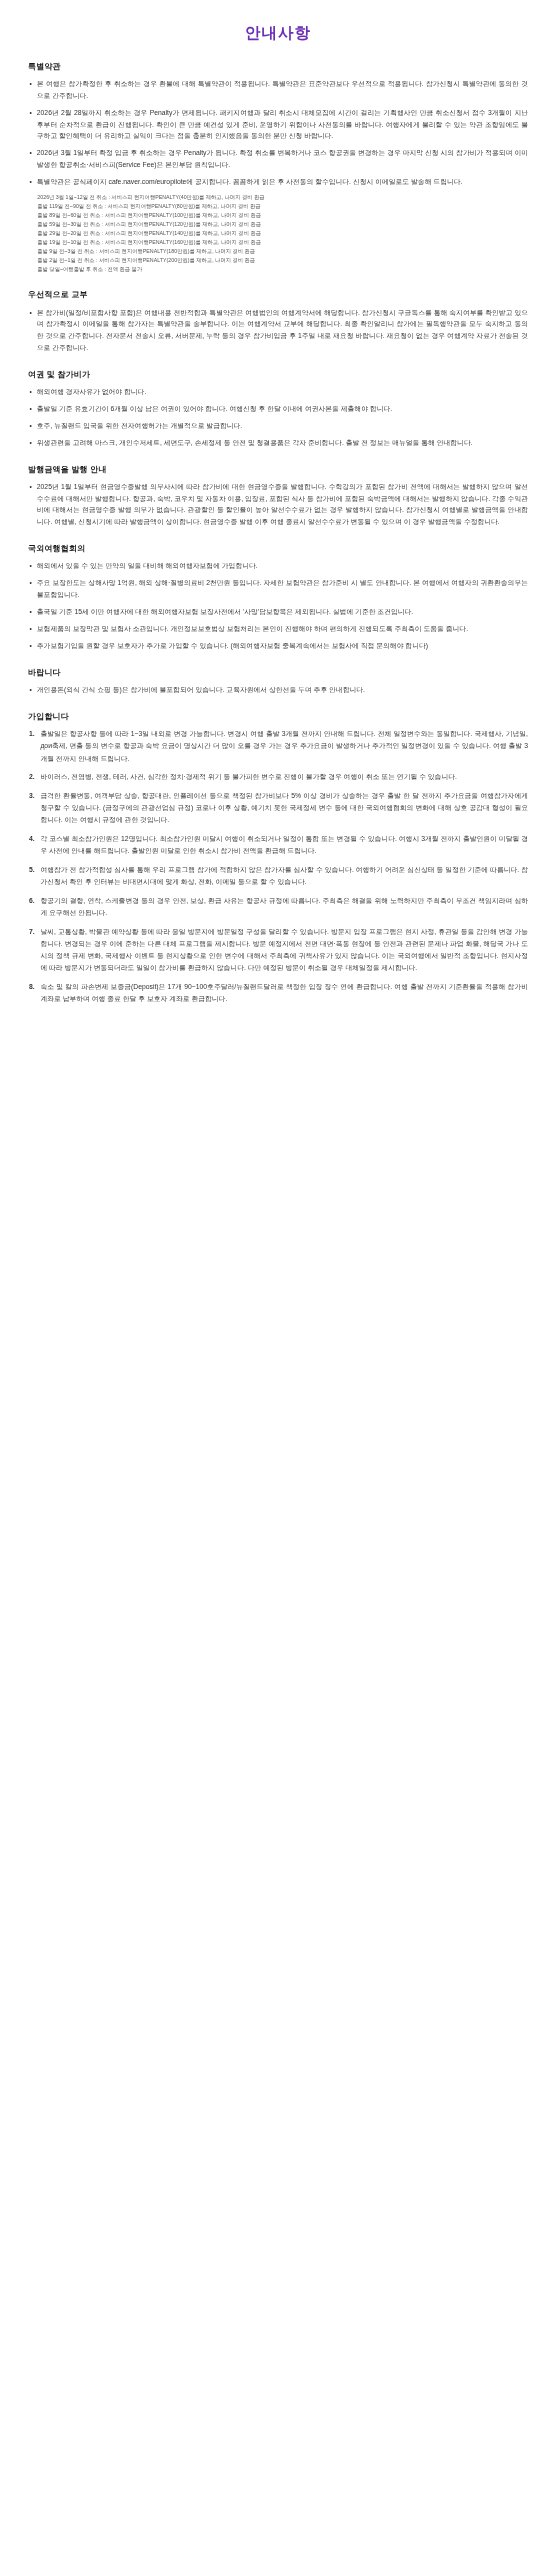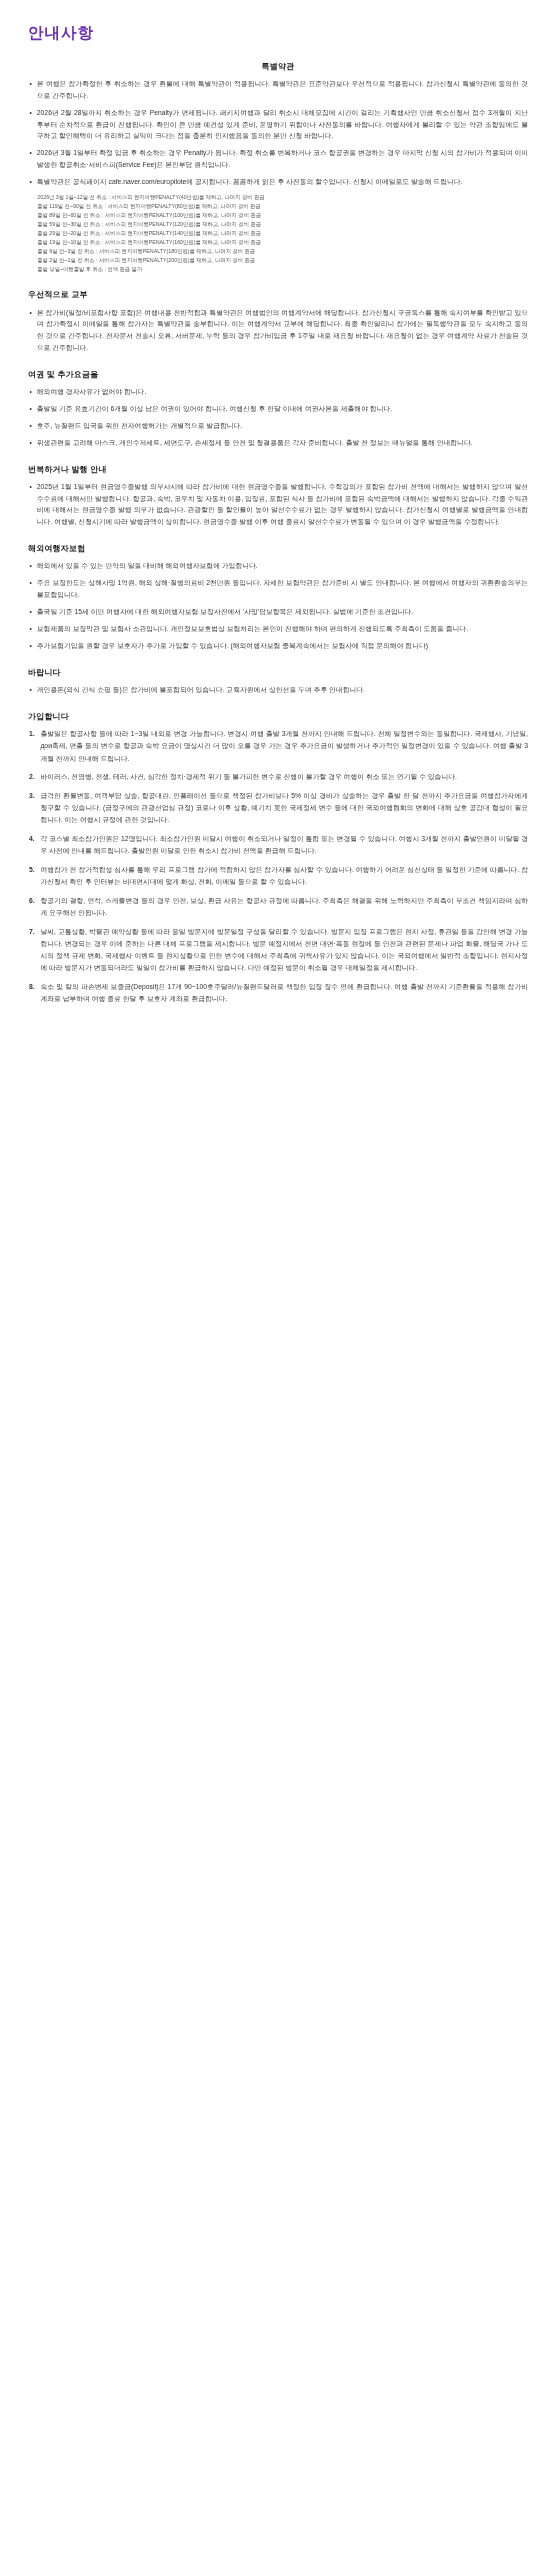--- a/index.html
+++ b/index.html
@@ -9,35 +9,35 @@
     background: #ffffff;
     font-family: "Liberation Sans", sans-serif;
   }
   body {
     width: 556px;
     min-height: 3052px;
     padding: 17.5px 28px 31px 28px;
     color: #2d2d2d;
   }
   .page-title {
-    text-align: left;
+    text-align: center;
     font-size: 15.5px;
     font-weight: bold;
     color: #6b2fb5;
     letter-spacing: 1px;
     margin: 5.2px 0 17.5px 0;
   }
   h2.section-heading {
     font-size: 8px;
     font-weight: bold;
     color: #1a1a1a;
     margin: 15.5px 0 6.2px 0;
     letter-spacing: 0.2px;
   }
-  h2.section-heading:first-of-type { margin-top: 3px; text-align: center; }
+  h2.section-heading:first-of-type { margin-top: 3px; }
   ul.bullets {
     list-style: none;
     margin: 0 0 3.1px 0;
     padding: 0;
   }
   ul.bullets > li {
     position: relative;
     padding-left: 8.8px;
     font-size: 6.8px;
     line-height: 1.72;
@@ -107,34 +107,34 @@
   <div>출발 9일 전~3일 전 취소 : 서비스피 현지여행PENALTY(180만원)를 제하고, 나머지 경비 환급</div>
   <div>출발 2일 전~1일 전 취소 : 서비스피 현지여행PENALTY(200만원)를 제하고, 나머지 경비 환급</div>
   <div>출발 당일~여행출발 후 취소 : 전액 환급 불가</div>
 </div>
 
 <h2 class="section-heading">우선적으로 교부</h2>
 <ul class="bullets">
   <li>본 참가비(일정/비포함사항 포함)은 여행내용 전반적합과 특별약관은 여행법인의 여행계약서에 해당합니다. 참가신청시 구글독스를 통해 숙지여부를 확인받고 있으며 참가확정시 이메일을 통해 참가자는 특별약관을 송부합니다. 이는 여행계약서 교부에 해당합니다. 최종 확인알리니 참가에는 필독행약관을 모두 숙지하고 동의한 것으로 간주합니다. 전자문서 전송시 오류, 서버문제, 누락 등의 경우 참가비입금 후 1주일 내로 재요청 바랍니다. 재요청이 없는 경우 여행계약 자료가 전송된 것으로 간주합니다.</li>
 </ul>
 
-<h2 class="section-heading">여권 및 추가요금을</h2>
+<h2 class="section-heading">여권 및 참가비가</h2>
 <ul class="bullets">
   <li>해외여행 경자사유가 없어야 합니다.</li>
   <li>출발일 기준 유효기간이 6개월 이상 남은 여권이 있어야 합니다. 여행신청 후 한달 이내에 여권사본을 제출해야 합니다.</li>
   <li>호주, 뉴질랜드 입국을 위한 전자여행허가는 개별적으로 발급합니다.</li>
   <li>위생관련을 고려해 마스크, 개인수저세트, 세면도구, 손세정제 등 안전 및 청결용품은 각자 준비합니다. 출발 전 정보는 매뉴얼을 통해 안내합니다.</li>
 </ul>
 
-<h2 class="section-heading">번복하거나 발행 안내</h2>
+<h2 class="section-heading">발행금액을 발행 안내</h2>
 <ul class="bullets">
   <li>2025년 1월 1일부터 현금영수증발행 의무사시에 따라 참가비에 대한 현금영수증을 발행합니다. 수학강의가 포함된 참가비 전액에 대해서는 발행하지 않으며 알선수수료에 대해서만 발행합니다. 항공과, 숙박, 코우치 및 자동차 이용, 입장료, 포함된 식사 등 참가비에 포함된 숙박금액에 대해서는 발행하지 않습니다. 각종 수익관비에 대해서는 현금영수증 발행 의무가 없습니다. 관광할인 등 할인율이 높아 알선수수료가 없는 경우 발행하지 않습니다. 참가신청시 여행별로 발행금액을 안내합니다. 여행별, 신청시기에 따라 발행금액이 상이합니다. 현금영수증 발행 이후 여행 종료시 알선수수료가 변동될 수 있으며 이 경우 발행금액을 수정합니다.</li>
 </ul>
 
-<h2 class="section-heading">해외여행자보험</h2>
+<h2 class="section-heading">국외여행협회의</h2>
 <ul class="bullets">
   <li>해외에서 있을 수 있는 만약의 일을 대비해 해외여행자보험에 가입합니다.</li>
   <li>주요 보장한도는 상해사망 1억원, 해외 상해·질병의료비 2천만원 등입니다. 자세한 보험약관은 참가준비 시 별도 안내합니다. 본 여행에서 여행자의 귀환환승의무는 불포함입니다.</li>
   <li>출국일 기준 15세 이만 여행자에 대한 해외여행자보험 보장사전에서 '사망'담보항목은 제외됩니다. 실법에 기준한 조건입니다.</li>
   <li>보험제품의 보장막관 및 보험사 소관입니다. 개인정보보호법상 보험처리는 본인이 진행해야 하며 편의하게 진행되도록 주최측이 도움을 줍니다.</li>
   <li>추가보험기입을 원할 경우 보호자가 추가로 가입할 수 있습니다. (해외여행자보험 중복계속에서는 보험사에 직접 문의해야 합니다)</li>
 </ul>
 
 <h2 class="section-heading">바랍니다</h2>
 <ul class="bullets">

